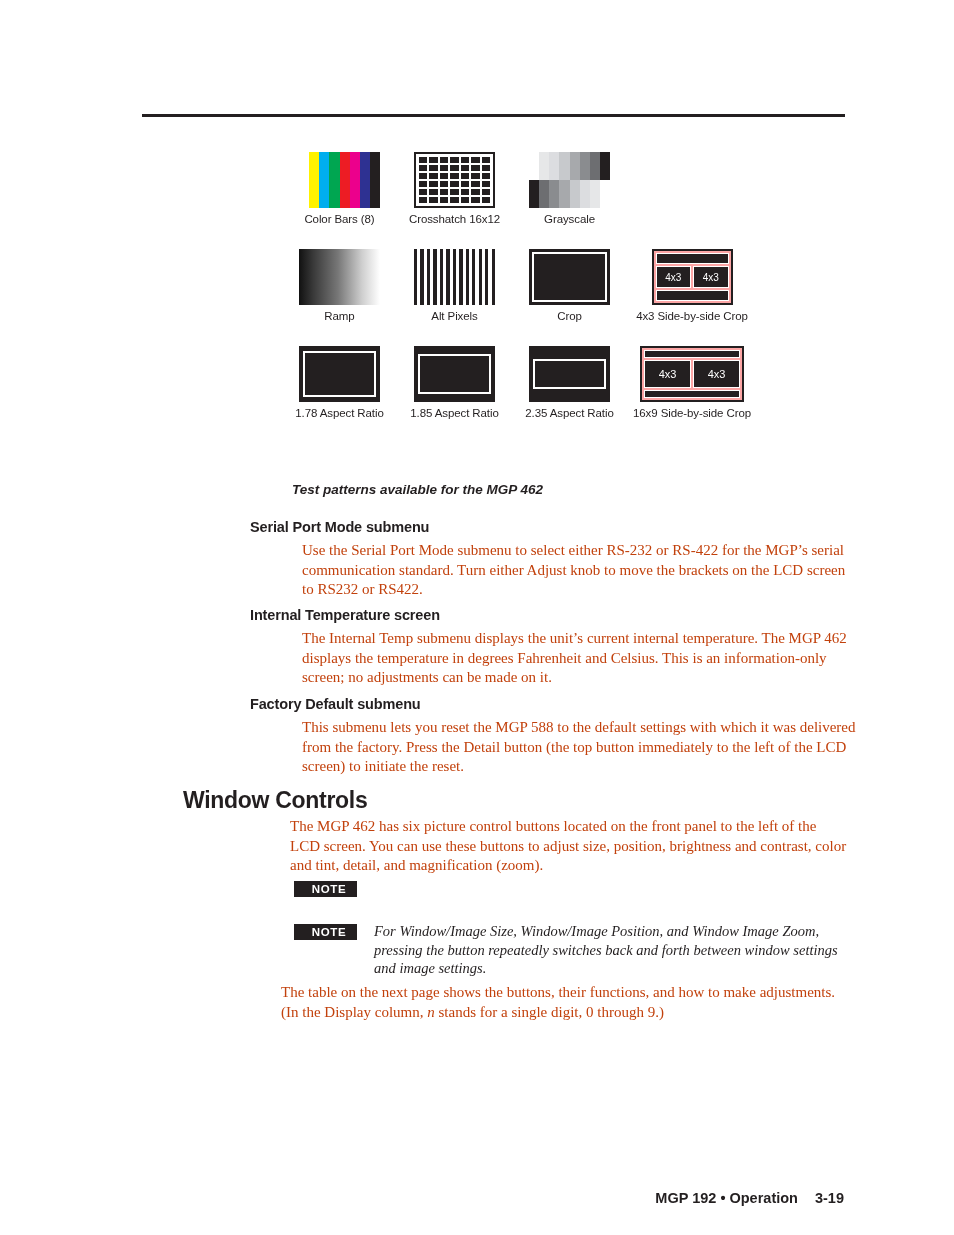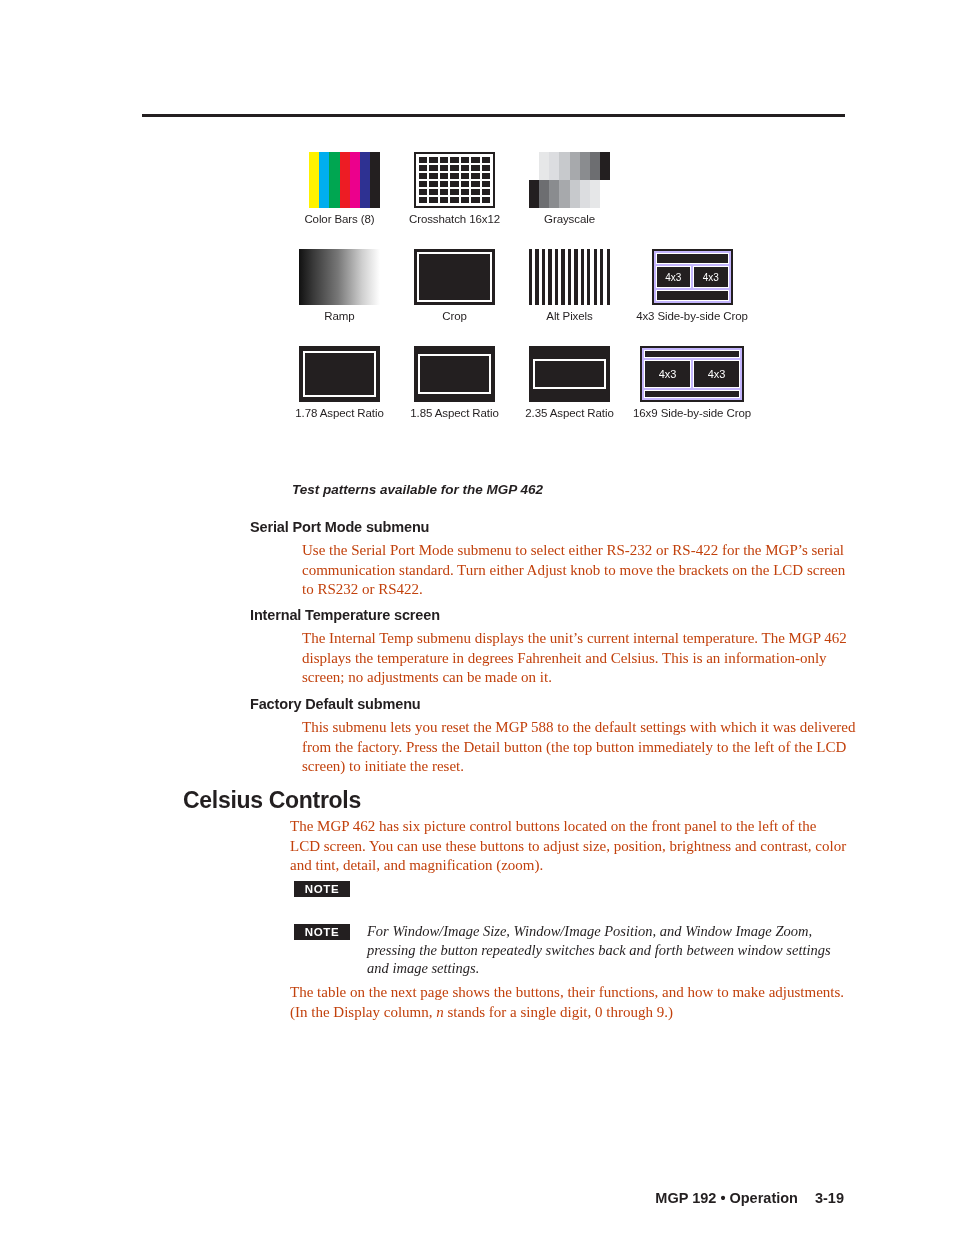--- a/index.html
+++ b/index.html
@@ -114,21 +114,21 @@
     box-sizing: border-box;
   }
   .c-crop .inner  { left:3px; right:3px; top:3px; bottom:3px; }
   .c-178 .inner   { left:4px; right:4px; top:5px; bottom:5px; }
   .c-185 .inner   { left:4px; right:4px; top:8px; bottom:8px; }
   .c-235 .inner   { left:4px; right:4px; top:13px; bottom:13px; }
 
   
   .sbs {
     width: 100%; height: 100%;
-    background: #c4b5fd;
+    background: #fca5a5;
     border: 2px solid #231f20;
     box-sizing: border-box;
     display: flex;
     flex-direction: column;
     padding: 2px;
   }
   .sbs .bar { height: 22%; background:#231f20; border:1px solid #ffffff; box-sizing:border-box;}
   .sbs .mid { flex:1 1 0; display:flex; margin: 2px 0; }
   .sbs .mid .pane {
     flex:1 1 0;
@@ -211,35 +211,36 @@
     color: #ffffff;
     font-family: "Liberation Sans", sans-serif;
     font-weight: bold;
     font-size: 11.5px;
     letter-spacing: 0.6px;
     display: flex;
     align-items: center;
     justify-content: center;
     flex: 0 0 auto;
     margin-top: 2px;
+    padding-left: 7px;
   }
   .note-text {
     margin-left: 17px;
     font-family: "Liberation Serif", serif;
     font-style: italic;
     font-size: 14.5px;
     line-height: 18.5px;
     color: #231f20;
   }
   #note-1 { left: 294px; top: 879px; width: 560px; }
   #note-1 .note-text { width: 545px; }
   #note-2 { left: 294px; top: 922px; width: 560px; }
   #note-2 .note-text { width: 545px; }
 
-  #para-table { position: absolute; left: 290px; top: 983px; width: 560px; }
+  #para-table { position: absolute; left: 281px; top: 983px; width: 560px; }
   #para-table .ital { font-style: italic; }
 
   
   .footer {
     position: absolute;
     right: 110px;
     top: 1190px;
     font-family: "Liberation Sans", sans-serif;
     font-weight: bold;
     font-size: 14.5px;
@@ -358,58 +359,58 @@
 
     <div class="pattern-cell">
       <div class="thumb">
         <div class="ramp"></div>
       </div>
       <div class="pattern-caption">Ramp</div>
     </div>
 
     <div class="pattern-cell">
       <div class="thumb">
+        <div class="alt" id="alt">
+            <span style="background: rgb(35, 31, 32);"></span>
+            <span style="background: rgb(255, 255, 255);"></span>
+            <span style="background: rgb(35, 31, 32);"></span>
+            <span style="background: rgb(255, 255, 255);"></span>
+            <span style="background: rgb(35, 31, 32);"></span>
+            <span style="background: rgb(255, 255, 255);"></span>
+            <span style="background: rgb(35, 31, 32);"></span>
+            <span style="background: rgb(255, 255, 255);"></span>
+            <span style="background: rgb(35, 31, 32);"></span>
+            <span style="background: rgb(255, 255, 255);"></span>
+            <span style="background: rgb(35, 31, 32);"></span>
+            <span style="background: rgb(255, 255, 255);"></span>
+            <span style="background: rgb(35, 31, 32);"></span>
+            <span style="background: rgb(255, 255, 255);"></span>
+            <span style="background: rgb(35, 31, 32);"></span>
+            <span style="background: rgb(255, 255, 255);"></span>
+            <span style="background: rgb(35, 31, 32);"></span>
+            <span style="background: rgb(255, 255, 255);"></span>
+            <span style="background: rgb(35, 31, 32);"></span>
+            <span style="background: rgb(255, 255, 255);"></span>
+            <span style="background: rgb(35, 31, 32);"></span>
+            <span style="background: rgb(255, 255, 255);"></span>
+            <span style="background: rgb(35, 31, 32);"></span>
+            <span style="background: rgb(255, 255, 255);"></span>
+            <span style="background: rgb(35, 31, 32);"></span>
+          </div>
+      </div>
+      <div class="pattern-caption">Alt Pixels</div>
+    </div>
+
+    <div class="pattern-cell">
+      <div class="thumb">
         <div class="cropbox c-crop">
             <div class="inner"></div>
           </div>
       </div>
       <div class="pattern-caption">Crop</div>
-    </div>
-
-    <div class="pattern-cell">
-      <div class="thumb">
-        <div class="alt" id="alt">
-            <span style="background: rgb(35, 31, 32);"></span>
-            <span style="background: rgb(255, 255, 255);"></span>
-            <span style="background: rgb(35, 31, 32);"></span>
-            <span style="background: rgb(255, 255, 255);"></span>
-            <span style="background: rgb(35, 31, 32);"></span>
-            <span style="background: rgb(255, 255, 255);"></span>
-            <span style="background: rgb(35, 31, 32);"></span>
-            <span style="background: rgb(255, 255, 255);"></span>
-            <span style="background: rgb(35, 31, 32);"></span>
-            <span style="background: rgb(255, 255, 255);"></span>
-            <span style="background: rgb(35, 31, 32);"></span>
-            <span style="background: rgb(255, 255, 255);"></span>
-            <span style="background: rgb(35, 31, 32);"></span>
-            <span style="background: rgb(255, 255, 255);"></span>
-            <span style="background: rgb(35, 31, 32);"></span>
-            <span style="background: rgb(255, 255, 255);"></span>
-            <span style="background: rgb(35, 31, 32);"></span>
-            <span style="background: rgb(255, 255, 255);"></span>
-            <span style="background: rgb(35, 31, 32);"></span>
-            <span style="background: rgb(255, 255, 255);"></span>
-            <span style="background: rgb(35, 31, 32);"></span>
-            <span style="background: rgb(255, 255, 255);"></span>
-            <span style="background: rgb(35, 31, 32);"></span>
-            <span style="background: rgb(255, 255, 255);"></span>
-            <span style="background: rgb(35, 31, 32);"></span>
-          </div>
-      </div>
-      <div class="pattern-caption">Alt Pixels</div>
     </div>
 
     <div class="pattern-cell wide">
       <div class="thumb">
         <div class="sbs">
           <div class="bar"></div>
           <div class="mid">
             <div class="pane">4x3</div>
             <div class="pane">4x3</div>
           </div>
@@ -475,21 +476,21 @@
 <div class="sec" id="sec-temp">
   <div class="h3">Internal Temperature screen</div>
   <div class="para">The Internal Temp submenu displays the unit’s current internal temperature.  The MGP 462 displays the temperature in degrees Fahrenheit and Celsius.  This is an information-only screen; no adjustments can be made on it.</div>
 </div>
 
 <div class="sec" id="sec-factory">
   <div class="h3">Factory Default submenu</div>
   <div class="para">This submenu lets you reset the MGP 588 to the default settings with which it was delivered from the factory.  Press the Detail button (the top button immediately to the left of the LCD screen) to initiate the reset.</div>
 </div>
 
-<div class="h2">Celsius Controls</div>
+<div class="h2">Window Controls</div>
 
 <div class="para" id="para-intro">The MGP 462 has six picture control buttons located on the front panel to the left of the LCD screen.  You can use these buttons to adjust size, position, brightness and contrast, color and tint, detail, and magnification (zoom).</div>
 
 <div class="note" id="note-1">
   <div class="note-tag">NOTE</div>
 </div>
 
 <div class="note" id="note-2">
   <div class="note-tag">NOTE</div>
   <div class="note-text">For Window/Image Size, Window/Image Position, and Window Image Zoom, pressing the button repeatedly switches back and forth between window settings and image settings.</div>

